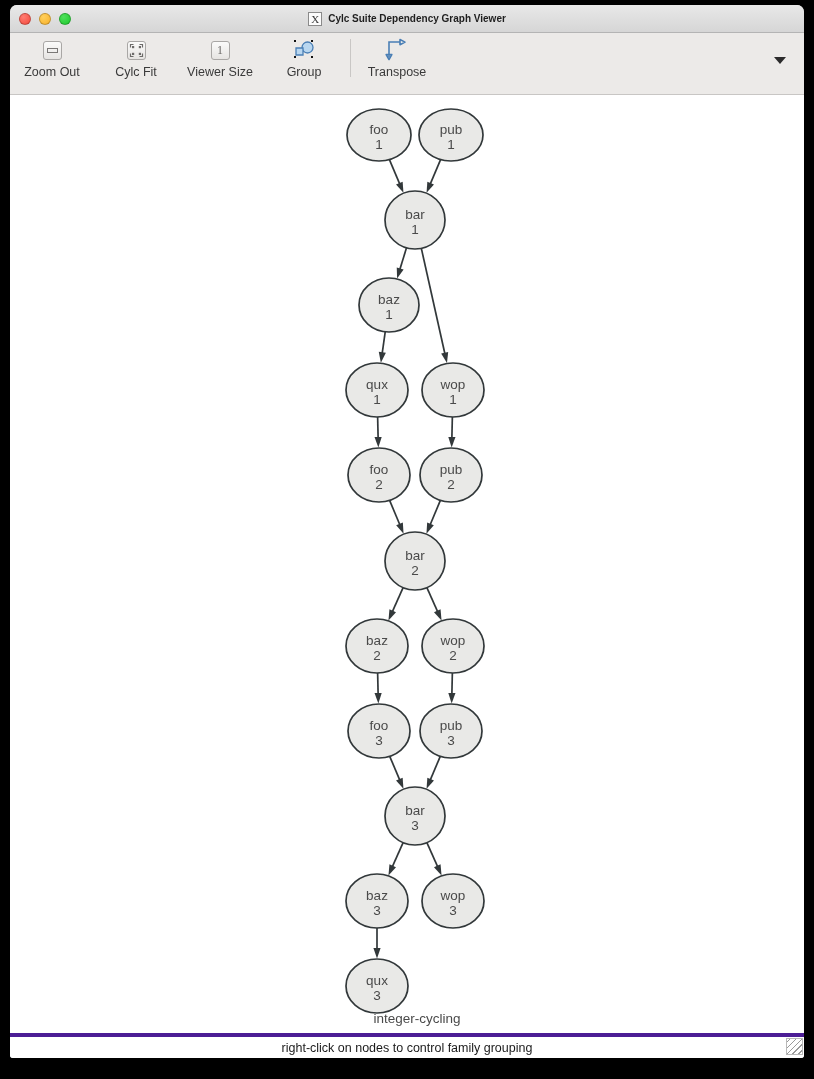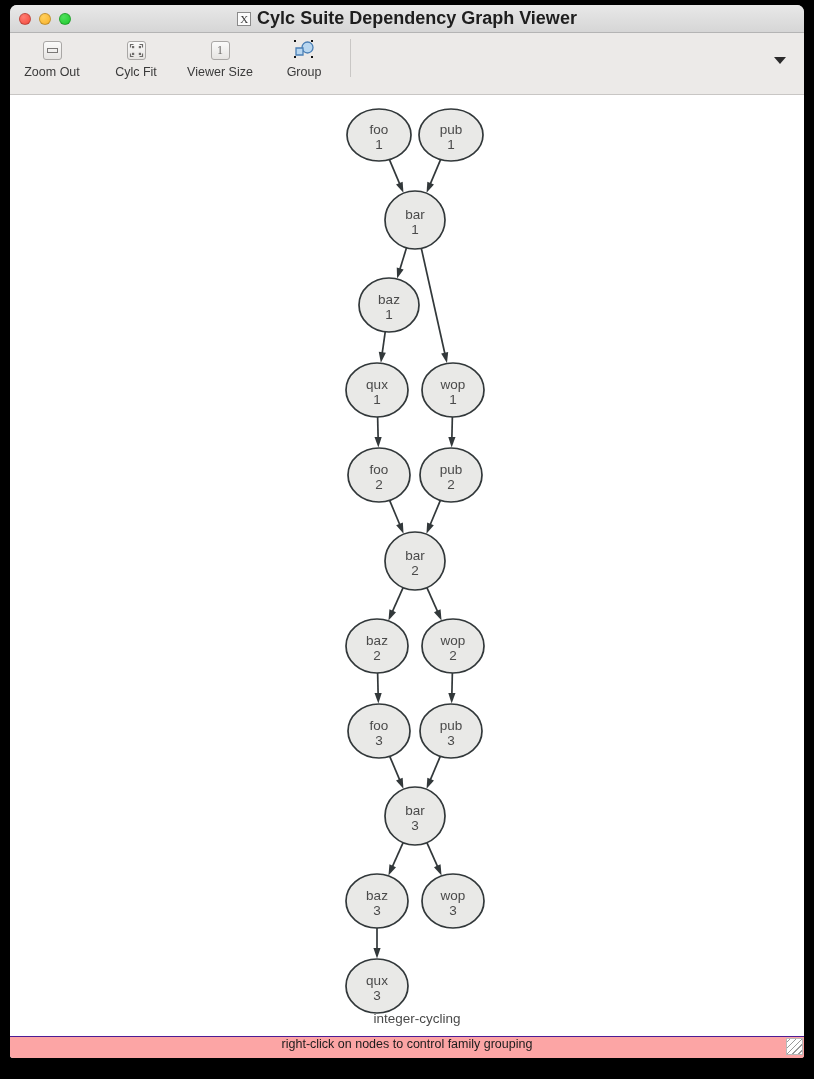--- a/index.html
+++ b/index.html
@@ -67,21 +67,21 @@
     border: 1px solid #8a8a8a;
     background: #fbfbfb;
     font-size: 11px;
     line-height: 12px;
     text-align: center;
     color: #3c3c3c;
     font-family: "Liberation Serif", serif;
     box-sizing: border-box;
   }
   #win-title {
-    font-size: 18px;
+    font-size: 10px;
     font-weight: bold;
     color: #1e1e1e;
   }
 
   
   #toolbar {
     flex: 0 0 62px;
     height: 62px;
     background: #eceae8;
     border-bottom: 1px solid #c8c6c4;
@@ -173,23 +173,24 @@
     font-family: "Liberation Sans", sans-serif;
     font-size: 13.5px;
     fill: #4a4a4a;
     text-anchor: middle;
   }
 
   
   #statusbar {
     flex: 0 0 21px;
     height: 21px;
-    background: #fca5a5;
-    border-top: 1px solid #4c1d95;
-    display: flex;
+    background: #ffffff;
+    border-top: 4px solid #4c1d95;
+    display: flex;
+    align-items: center;
     justify-content: center;
     position: relative;
   }
   #status-text {
     font-size: 12.5px;
     color: #1b1b1b;
   }
   #resize-grip {
     position: absolute;
     right: 1px;
@@ -278,20 +279,30 @@
           <circle cx="16.5" cy="9.5" r="5.5" fill="#b9d7f0" stroke="#4a7fb5" stroke-width="1.3"></circle>
           <path d="M5 10h7v7H5z" fill="#b9d7f0" stroke="#4a7fb5" stroke-width="1.3"></path>
         </svg>
       </div>
       <div class="tb-label">Group</div>
     </div>
 
 
     <div class="tb-sep"></div>
 
+    <div class="tb-item">
+      <div class="tb-icon">
+        <svg width="26" height="24" viewBox="0 0 26 24">
+          <path d="M5 19V4h11" fill="none" stroke="#4a7fb5" stroke-width="1.6"></path>
+          <path d="M16 1.5l5 2.6-5 2.6z" fill="none" stroke="#4a7fb5" stroke-width="1.6" stroke-linejoin="round"></path>
+          <path d="M2.2 16.5l2.8 5 2.8-5z" fill="none" stroke="#4a7fb5" stroke-width="1.6" stroke-linejoin="round"></path>
+        </svg>
+      </div>
+      <div class="tb-label">Transpose</div>
+    </div>
 
     <div id="tb-overflow"></div>
   </div>
 
   <div id="canvas">
     <svg id="graph-svg" width="794" height="942" viewBox="0 0 794 942">
       <g id="edges-layer">
           <line x1="379.4125008982895" y1="64.58507156540576" x2="390.3184405277767" y2="90.33520680169508" class="edge-line"></line>
           <polygon points="393.43838744579807,97.70174813591217 386.02851351549737,89.43713874786184 392.6584007162927,86.62918652164262" class="edge-head"></polygon>
           <line x1="430.5874991017105" y1="64.58507156540576" x2="419.6815594722233" y2="90.33520680169508" class="edge-line"></line>

